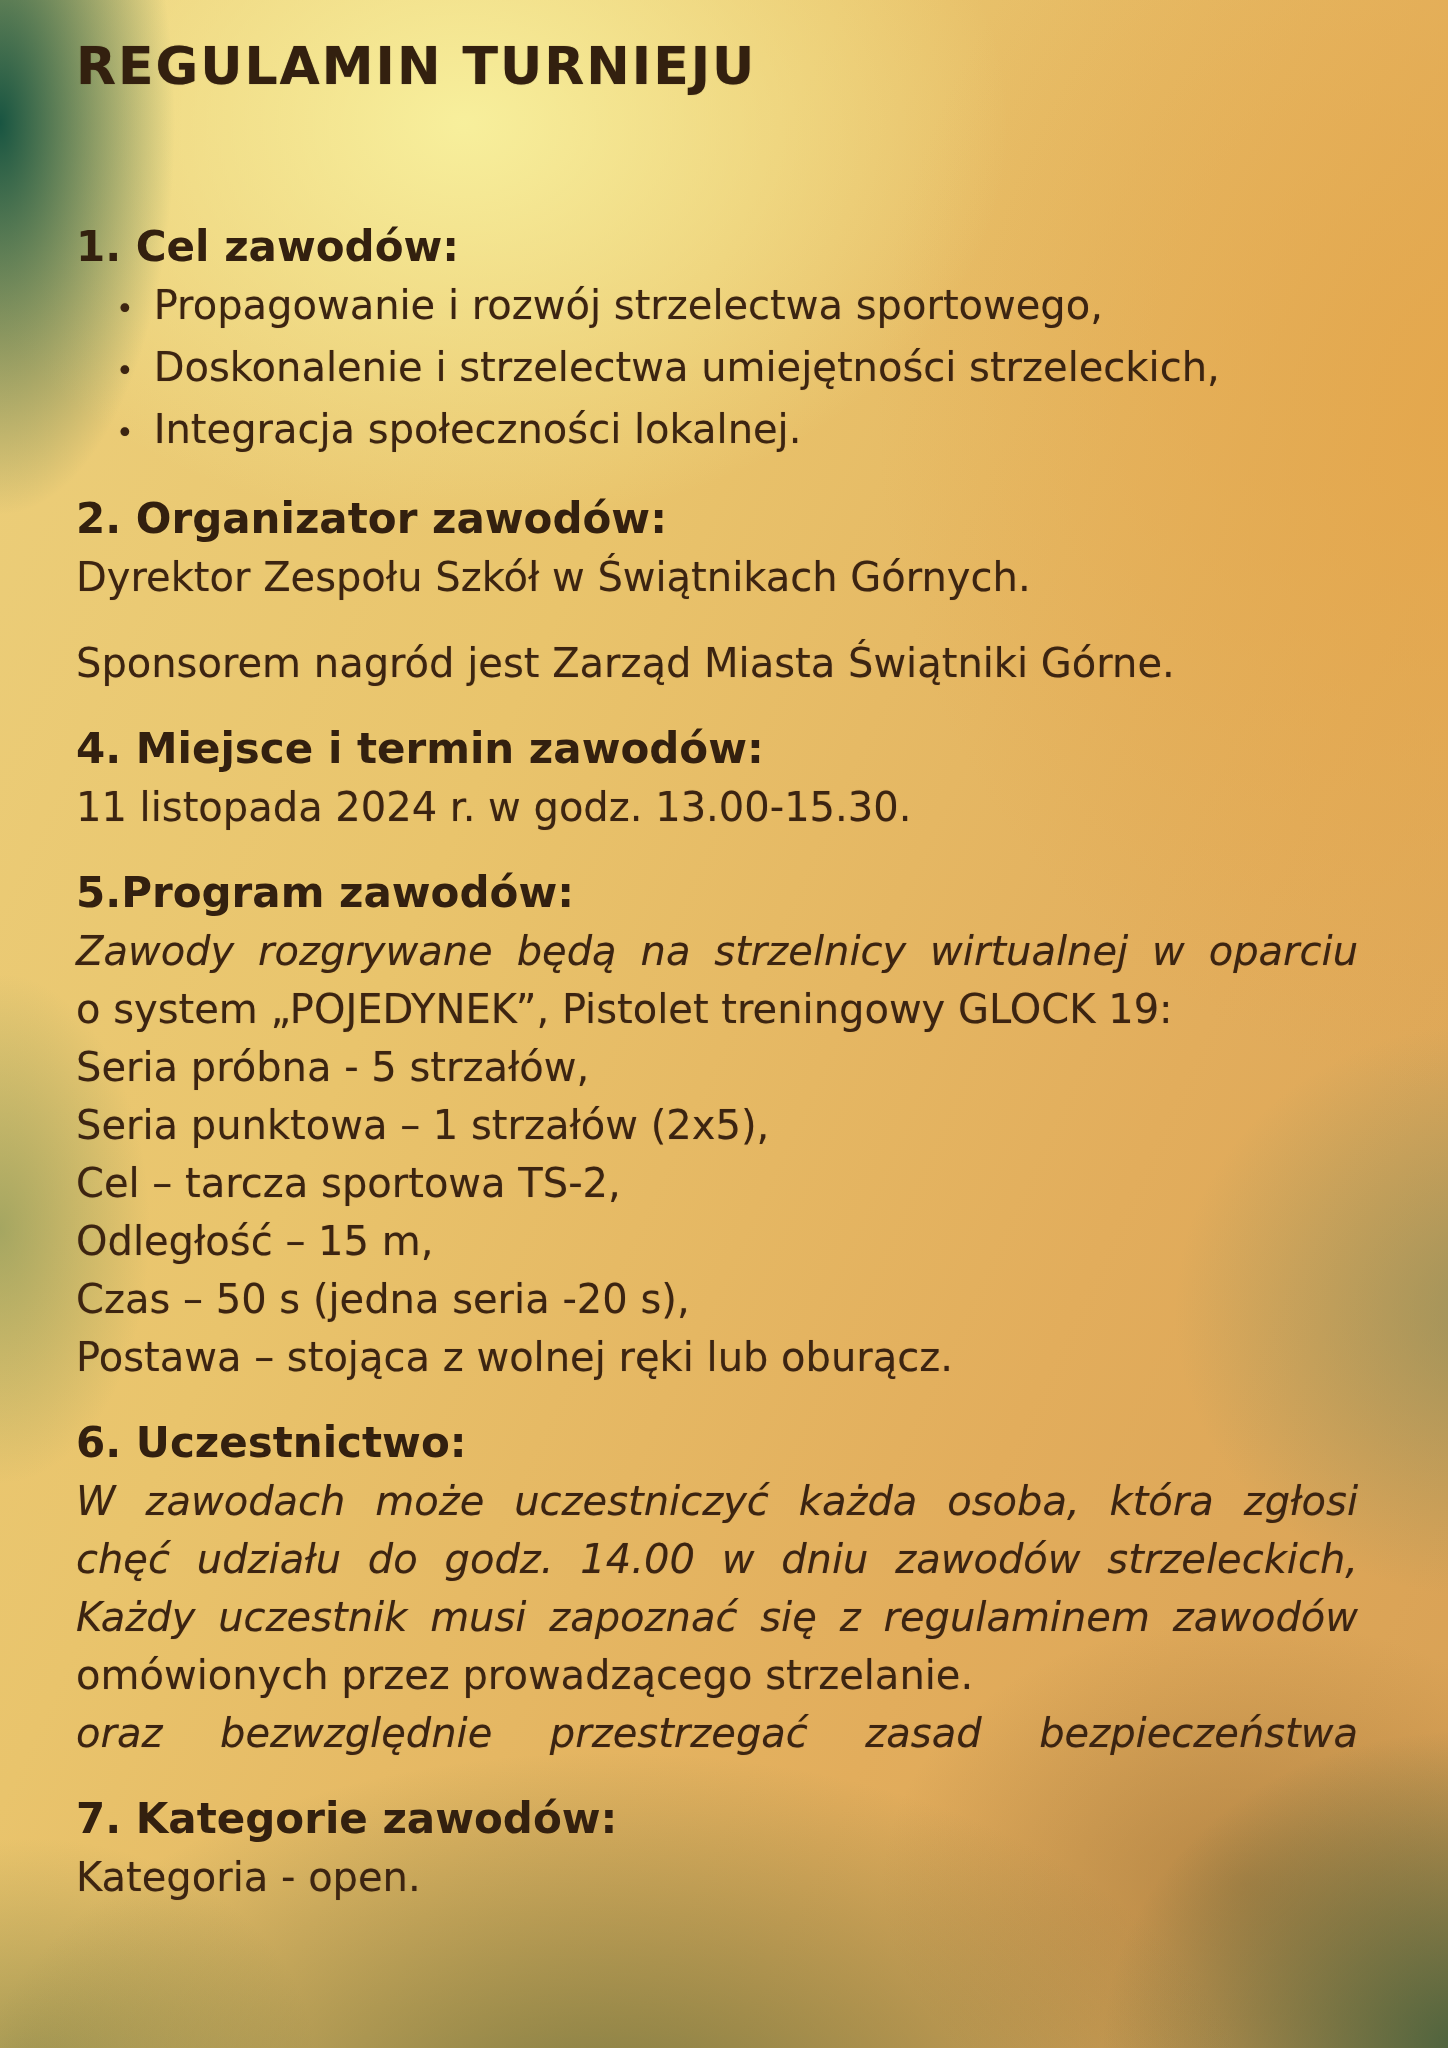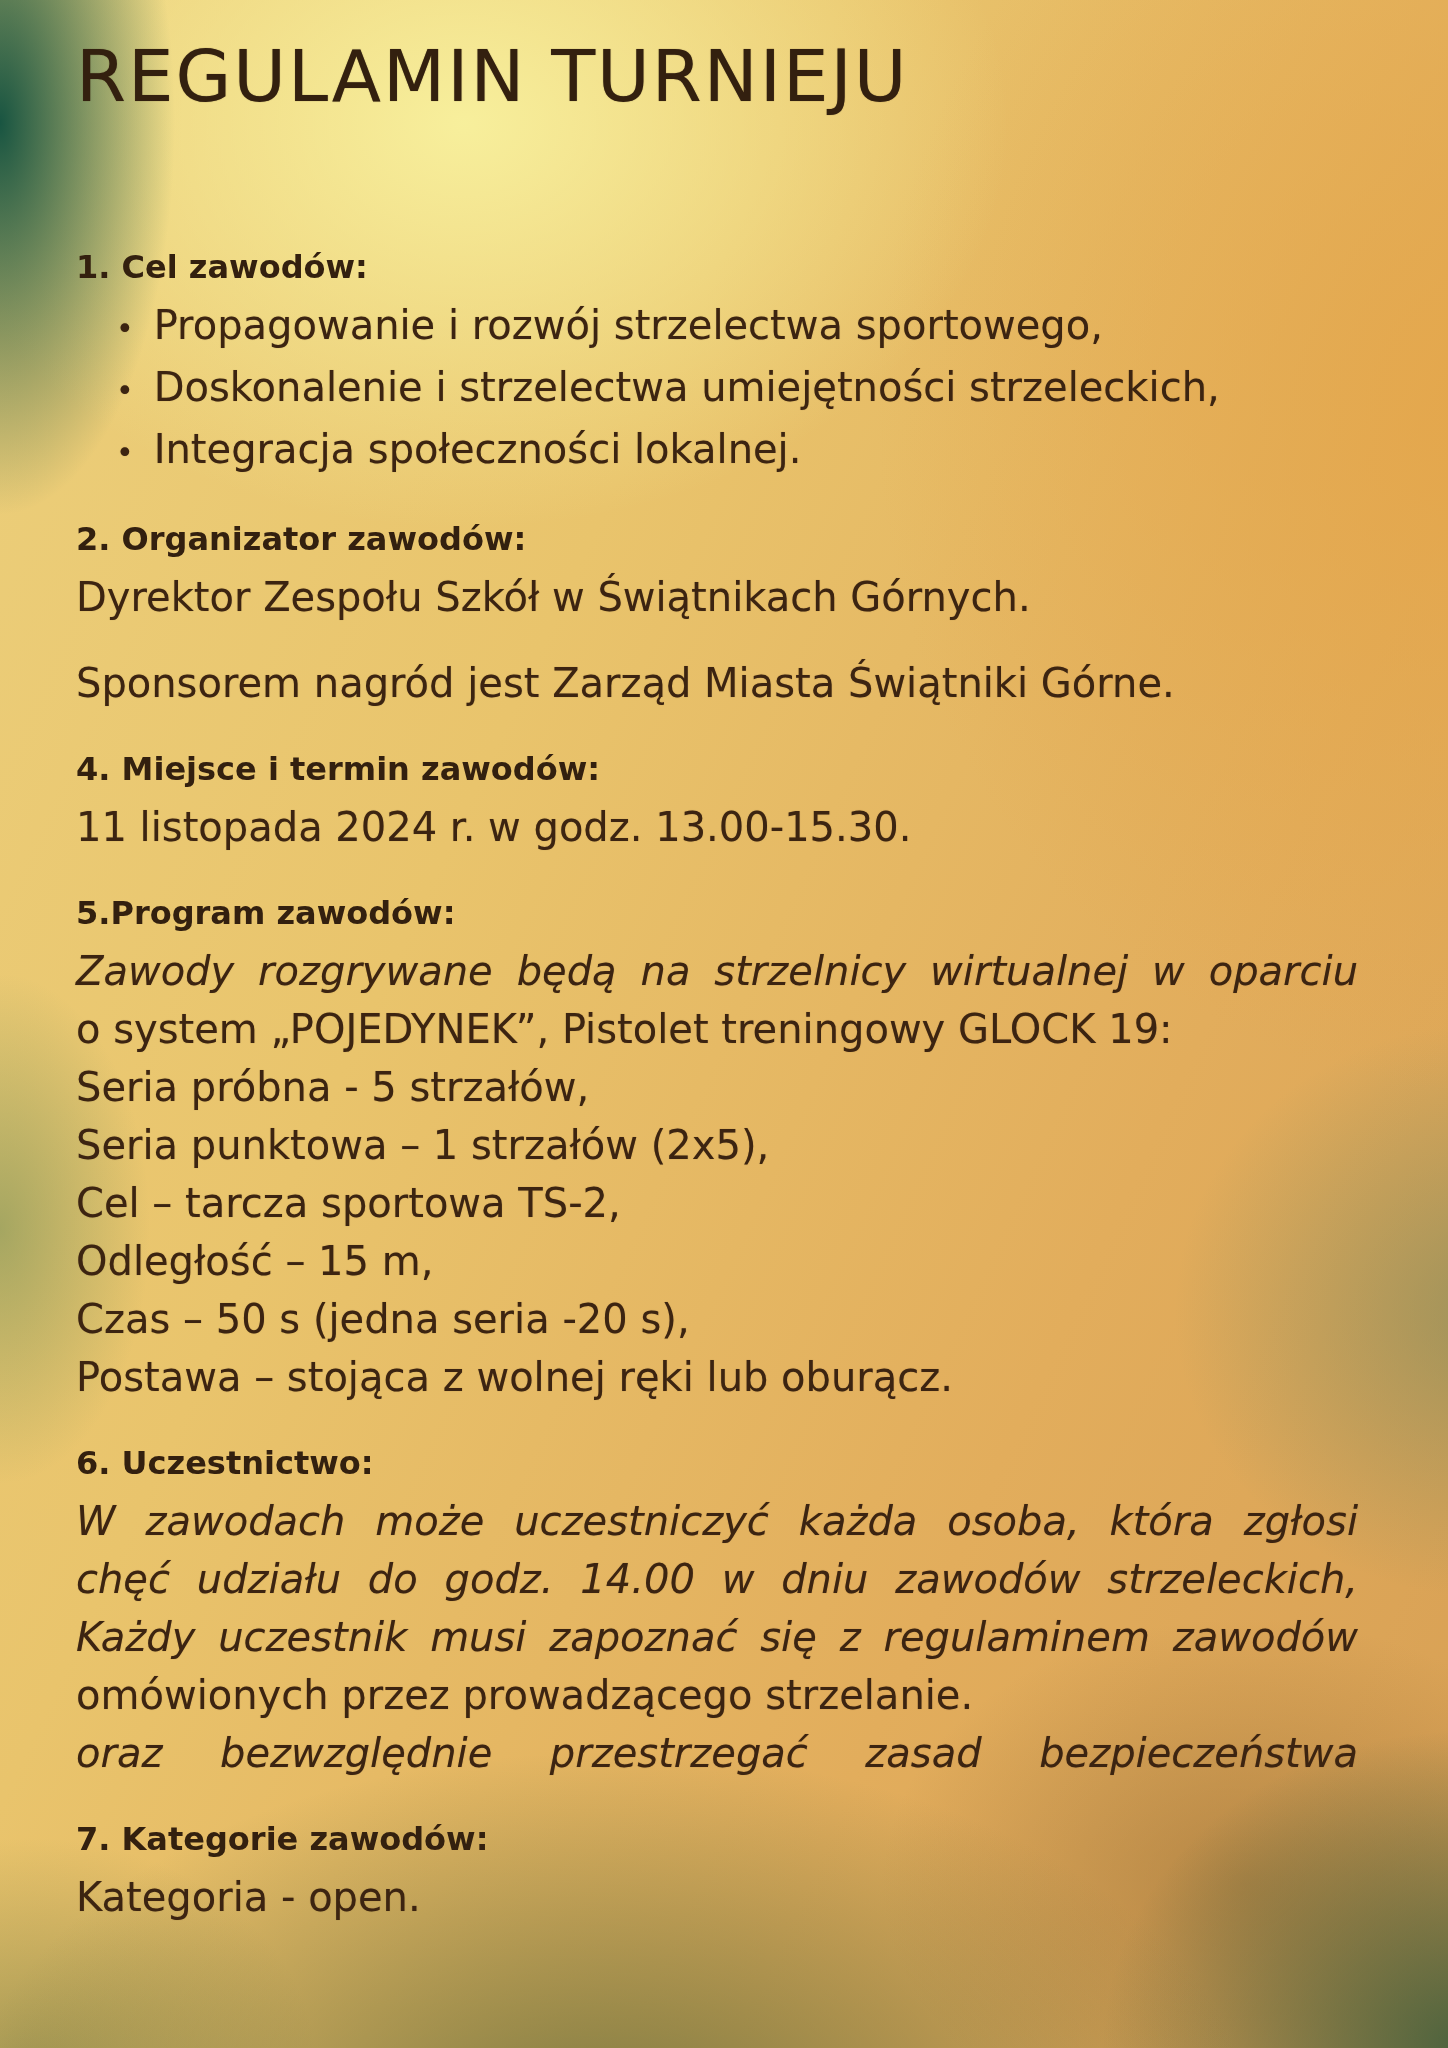--- a/index.html
+++ b/index.html
@@ -23,33 +23,33 @@
       radial-gradient(ellipse 440px 400px at 103% 64%, rgba(98,128,94,0.50), rgba(98,128,94,0) 72%),
       radial-gradient(ellipse 920px 540px at 42% 104%, rgba(98,108,58,0.80), rgba(98,108,58,0) 70%),
       radial-gradient(ellipse 500px 440px at 101% 100%, rgba(52,88,58,0.85), rgba(52,88,58,0) 72%),
       radial-gradient(ellipse 400px 320px at 2% 101%,  rgba(118,124,68,0.60), rgba(118,124,68,0) 72%),
       radial-gradient(ellipse 520px 380px at 86% 92%,  rgba(150,110,55,0.55), rgba(150,110,55,0) 70%),
       linear-gradient(115deg, #ecd07c 0%, #e9c46c 35%, #e2ad5c 70%, #d79f54 100%);
     color: var(--text, #3c2411);
   }
   .poster-title {
     margin: 0 0 126px 0;
-    font-size: 72px;
+    font-size: 52px;
     line-height: 1;
-    font-weight: 400;
+    font-weight: 700;
     letter-spacing: 2px;
     color: var(--heading, #33200f);
     text-shadow: 0 0 1px rgba(51,32,15,0.55);
     white-space: nowrap;
   }
   .section { margin-top: 28px; }
   .section:first-of-type { margin-top: 0; }
   .section-heading {
     margin: 0;
-    font-size: 32px;
+    font-size: 42px;
     line-height: 58px;
     font-weight: 700;
     color: var(--heading, #33200f);
     white-space: nowrap;
   }
   .line {
     margin: 0;
     font-size: 40px;
     line-height: 58px;
     font-weight: 400;

